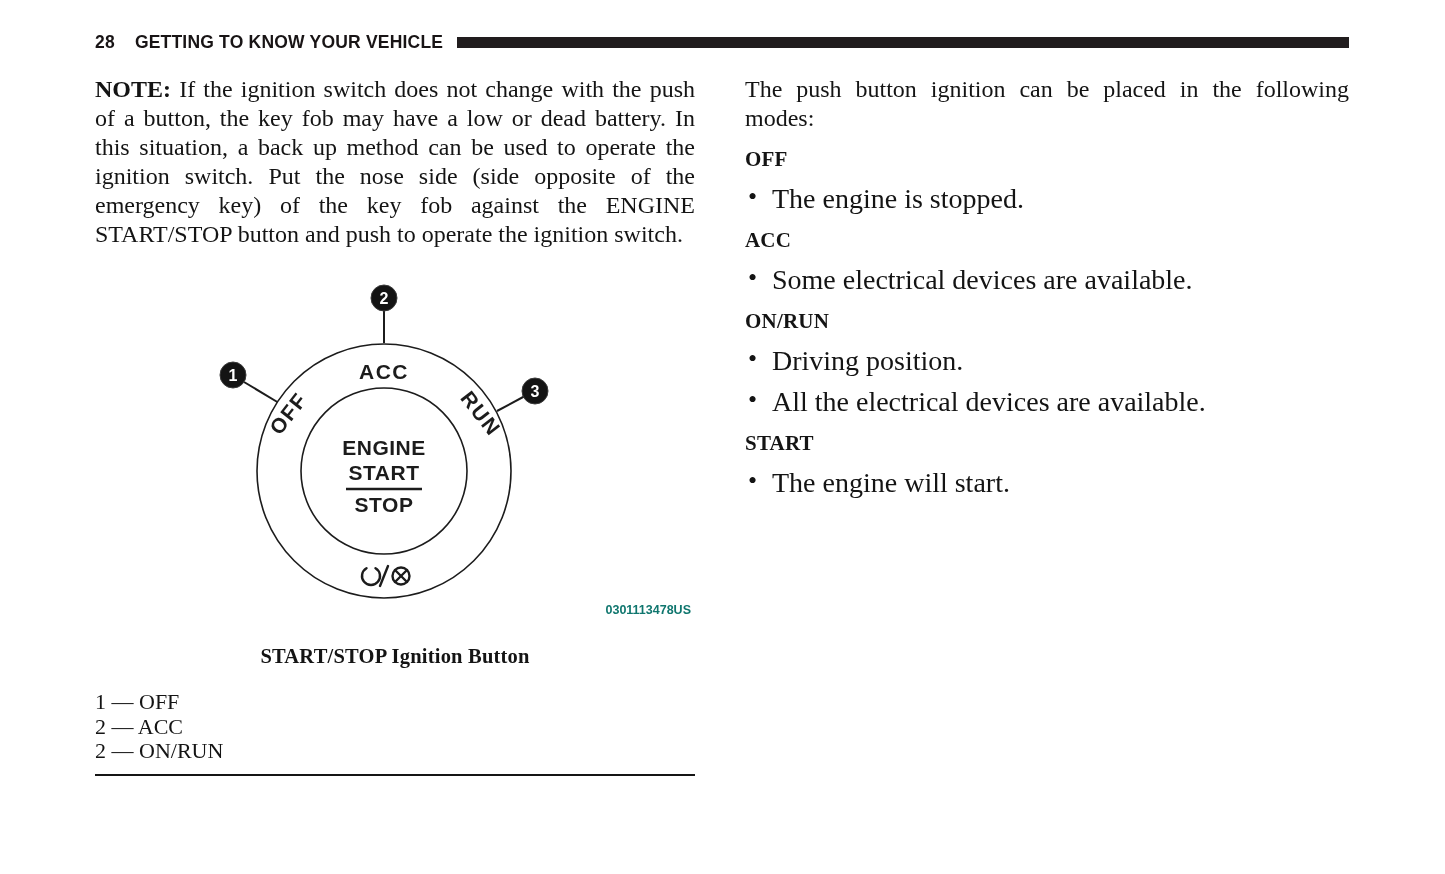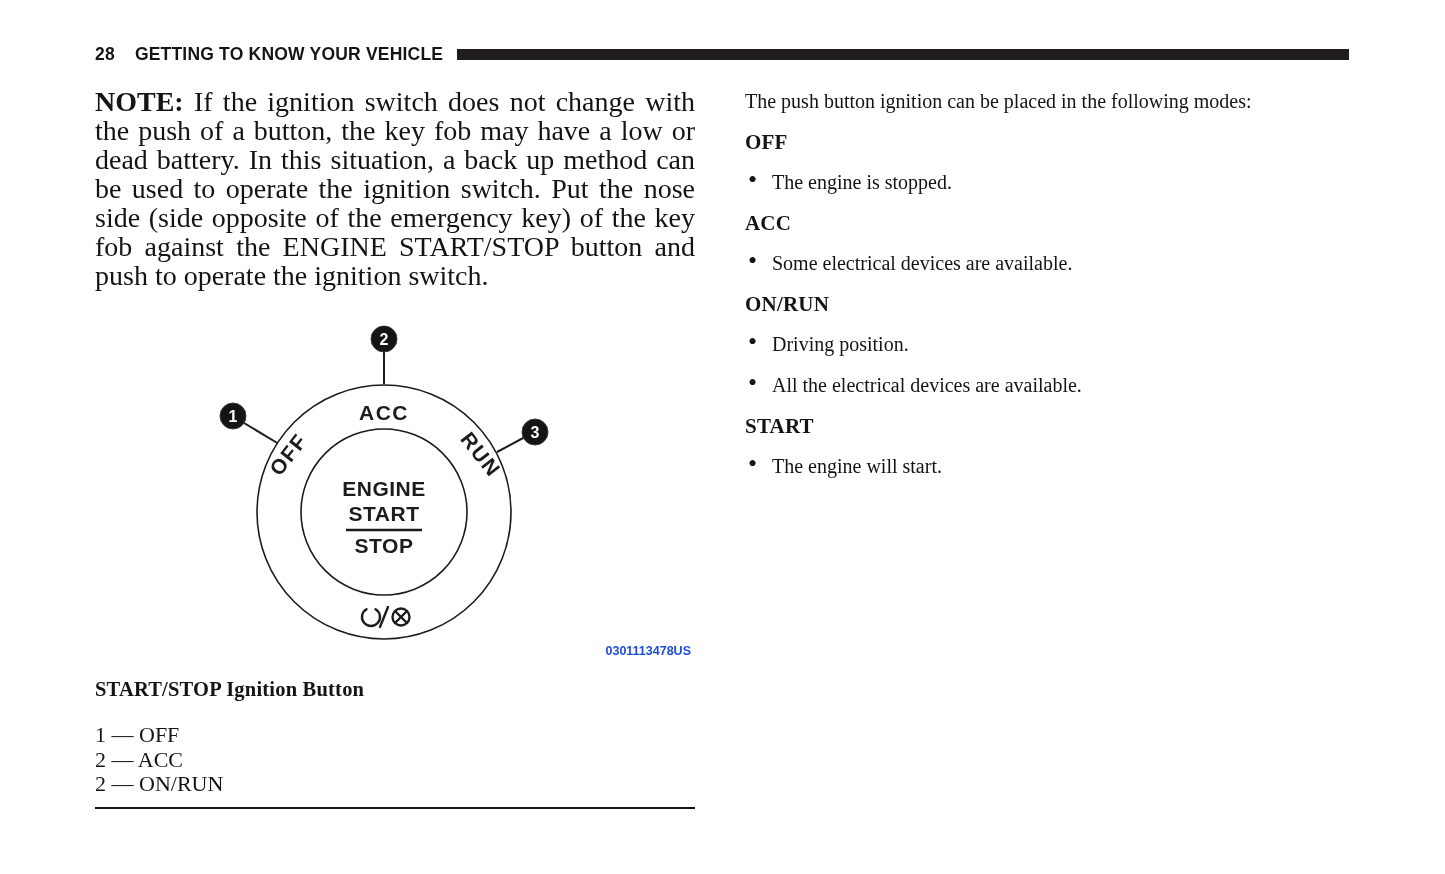--- a/index.html
+++ b/index.html
@@ -1,57 +1,57 @@
 <!DOCTYPE html>
 <html><head>
 <meta charset="utf-8">
 <style>
   * { margin:0; padding:0; box-sizing:border-box; }
   html,body { width:1445px; height:874px; background:#ffffff; overflow:hidden; }
   body { font-family:"Liberation Serif", serif; color:#141414; }
-  .page { width:1445px; height:874px; padding:44px 96px 0 95px;border-radius:15px; }
+  .page { width:1445px; height:874px; padding:32px 96px 0 95px;border-radius:15px; }
 
   
   .header { display:flex; align-items:center; margin-bottom:22px; }
   .header .pagenum,
   .header .htitle { font-family:"Liberation Sans", sans-serif; font-weight:bold; font-size:17.5px; letter-spacing:.2px; color:#181415; }
   .header .pagenum { margin-right:20px; }
   .header .bar { flex:1; height:11px; background:#211d1e; margin-left:14px; }
 
   
   .cols { display:flex; gap:50px; }
   .col-left  { width:600px; }
   .col-right { width:604px; }
 
   .justify { text-align:justify; }
-  p.note { font-size:28px; line-height:29px; }
+  p.note { font-size:24px; line-height:29px; }
   p.note b { font-weight:bold; }
 
   
   figure { margin-top:26px; }
   svg.diagram { display:block; margin-left:99px; }
   .ring    { fill:#ffffff; stroke:#1c1c1c; stroke-width:1.6; }
   .leader  { stroke:#1c1c1c; stroke-width:2; }
   .dlabel  { font:bold 21px "Liberation Sans", sans-serif; letter-spacing:1.5px; fill:#1c1c1c; }
   .dcenter { font:bold 21px "Liberation Sans", sans-serif; letter-spacing:.5px; fill:#1c1c1c; }
   .divider { stroke:#1c1c1c; stroke-width:2.4; }
   .sym     { stroke:#1c1c1c; stroke-width:2.4; fill:none; stroke-linecap:round; }
   .co      { fill:#141414; stroke:#3a3a3a; stroke-width:1; }
   .cot     { font:bold 16px "Liberation Sans", sans-serif; fill:#ffffff; }
-  .figure-code { font-family:"Liberation Sans", sans-serif; font-weight:bold; font-size:12.5px; color:#1d4ed8; text-align:right; margin-top:-6px; padding-right:4px; }
-  figcaption { font-weight:bold; font-size:20.5px; margin-top:20px; letter-spacing:.2px; }
+  .figure-code { font-family:"Liberation Sans", sans-serif; font-weight:bold; font-size:12.5px; color:#0f766e; text-align:right; margin-top:-6px; padding-right:4px; }
+  figcaption { font-weight:bold; font-size:20.5px; text-align:center; margin-top:28px; letter-spacing:.2px; }
 
   
   .legend { margin-top:22px; font-size:22px; line-height:24.5px; padding-bottom:10px; border-bottom:2px solid #151515; }
 
   
-  p.intro { font-size:20px; line-height:29px; margin-bottom:12px; }
+  p.intro { font-size:24px; line-height:29px; margin-bottom:12px; }
   h3.mode { font-size:21px; font-weight:bold; margin:14px 0 12px 0; letter-spacing:.2px; }
   ul.modelist { list-style:none; }
-  ul.modelist li { position:relative; padding-left:27px; font-size:20px; line-height:30px; margin-bottom:11px; }
+  ul.modelist li { position:relative; padding-left:27px; font-size:28px; line-height:30px; margin-bottom:11px; }
   ul.modelist li::before { content:"\2022"; position:absolute; left:3px; top:-2px; font-size:26px; color:#141414; }
 </style>
 </head>
 <body>
 
 <div class="page">
 
   <div class="header">
     <span class="pagenum">28</span>
     <span class="htitle">GETTING TO KNOW YOUR VEHICLE</span>

